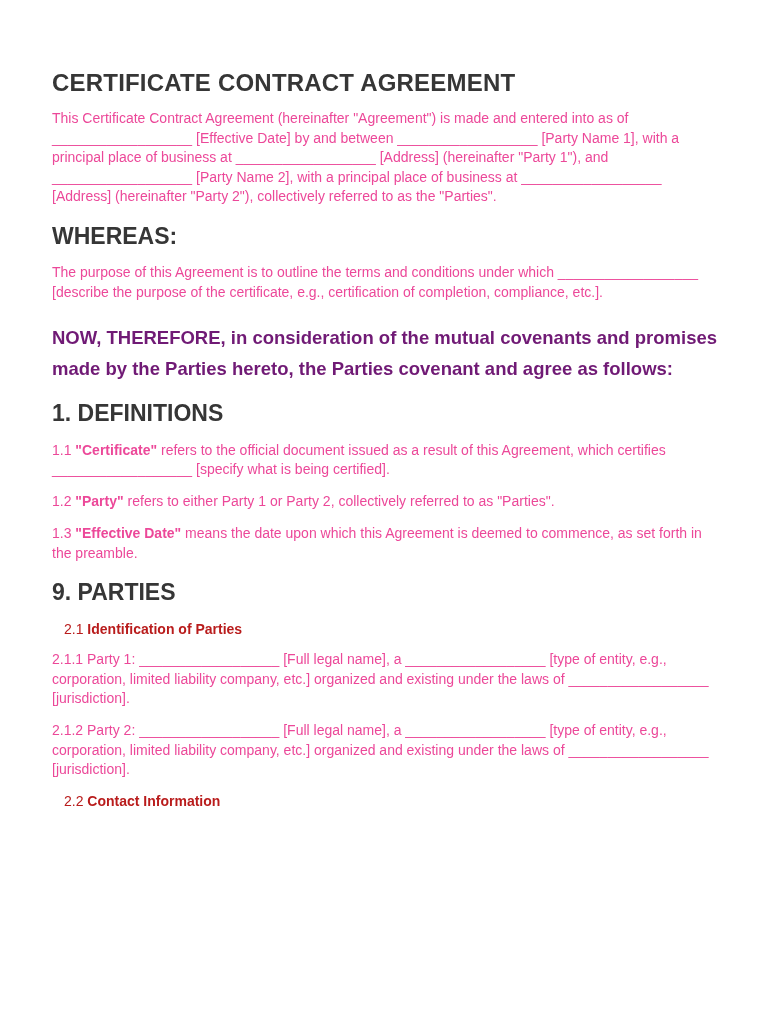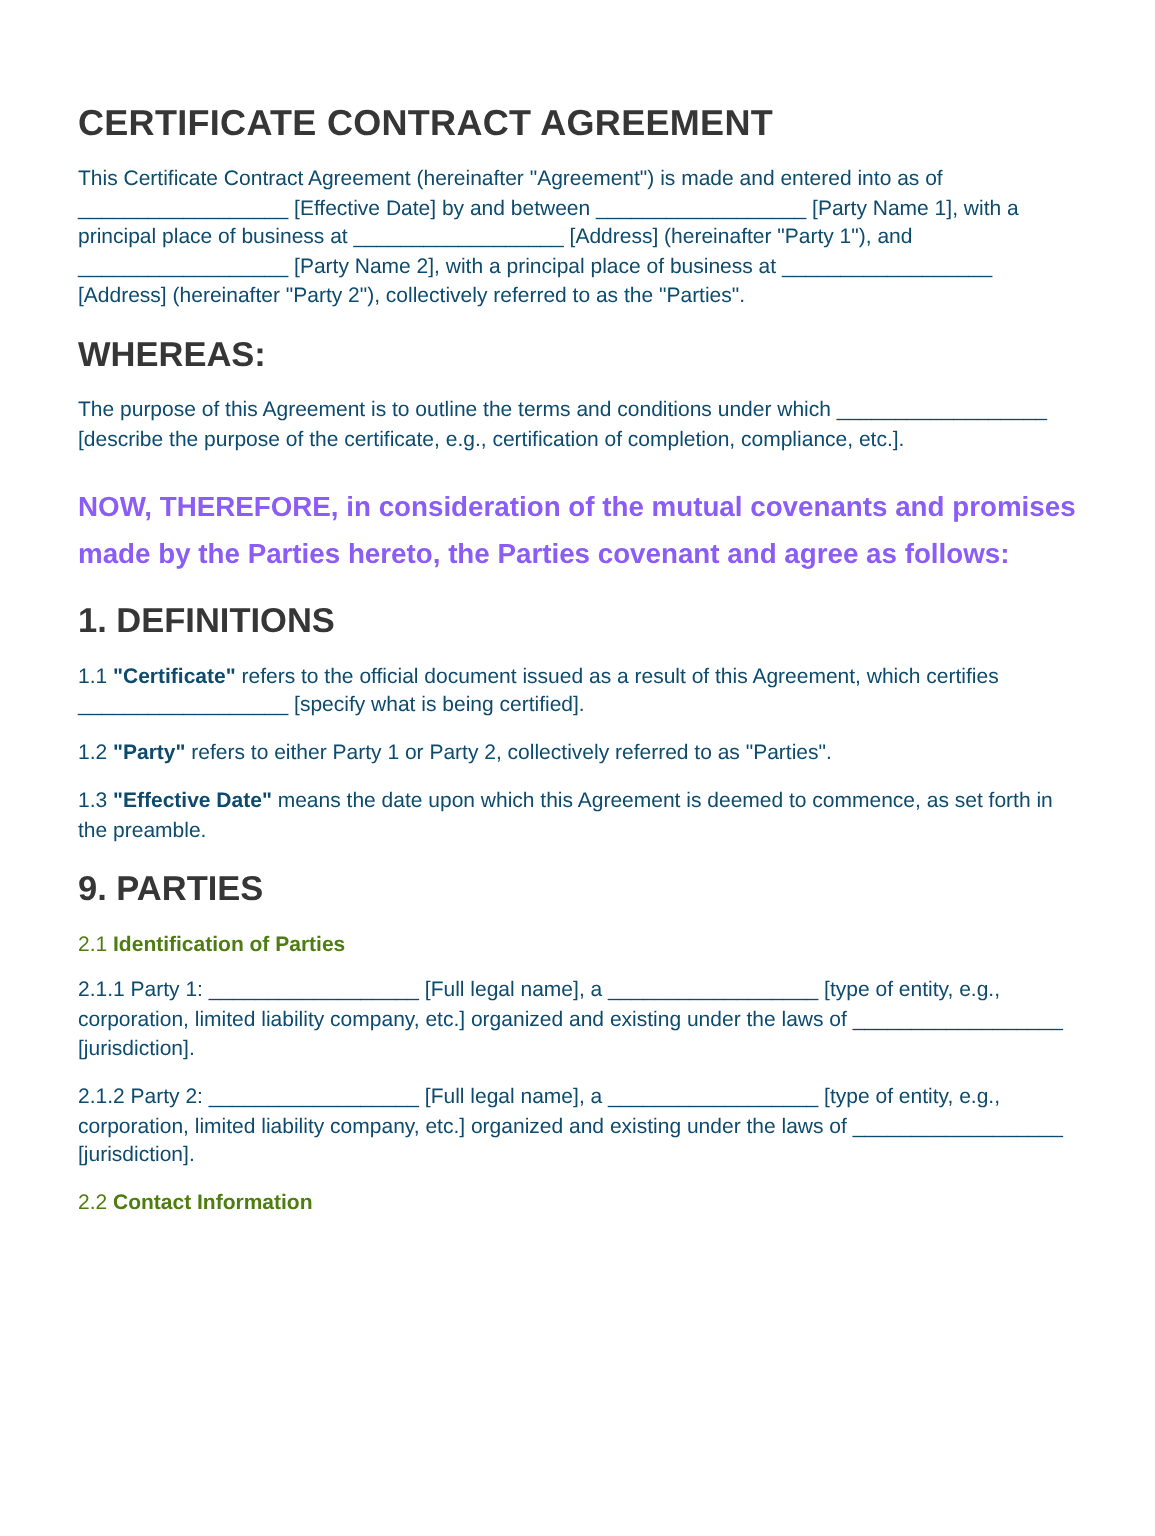--- a/index.html
+++ b/index.html
@@ -20,42 +20,42 @@
     line-height: 1.05;
     font-weight: 700;
     color: #363636;
     letter-spacing: 0.2px;
     margin: 0 0 14px 0;
   }
   p.body {
     font-size: 14px;
     line-height: 19.5px;
     margin: 0 0 12.5px 0;
-    color: #0c4a6e;
+    color: #ec4899;
   }
   h2.section {
     font-size: 23px;
     line-height: 1.2;
     font-weight: 700;
     color: #363636;
     margin: 16px 0 13px 0;
   }
   h2.statement {
     font-size: 18.5px;
     line-height: 31px;
     font-weight: 700;
-    color: #8b5cf6;
+    color: #701a75;
     margin: 20px 0 10px 0;
   }
   h3.sub {
     font-size: 14px;
     line-height: 19.5px;
     font-weight: 400;
-    color: #4d7c0f;
-    margin: 12px 0 11px 0;
+    color: #b91c1c;
+    margin: 12px 0 11px 12px;
   }
   h3.sub .sub-title-bold { font-weight: 700; }
   p.item .term-bold { font-weight: 700; }
 </style>
 </head>
 <body>
 
 <div class="page">
 
   <h1 class="doc-title">CERTIFICATE CONTRACT AGREEMENT</h1>

